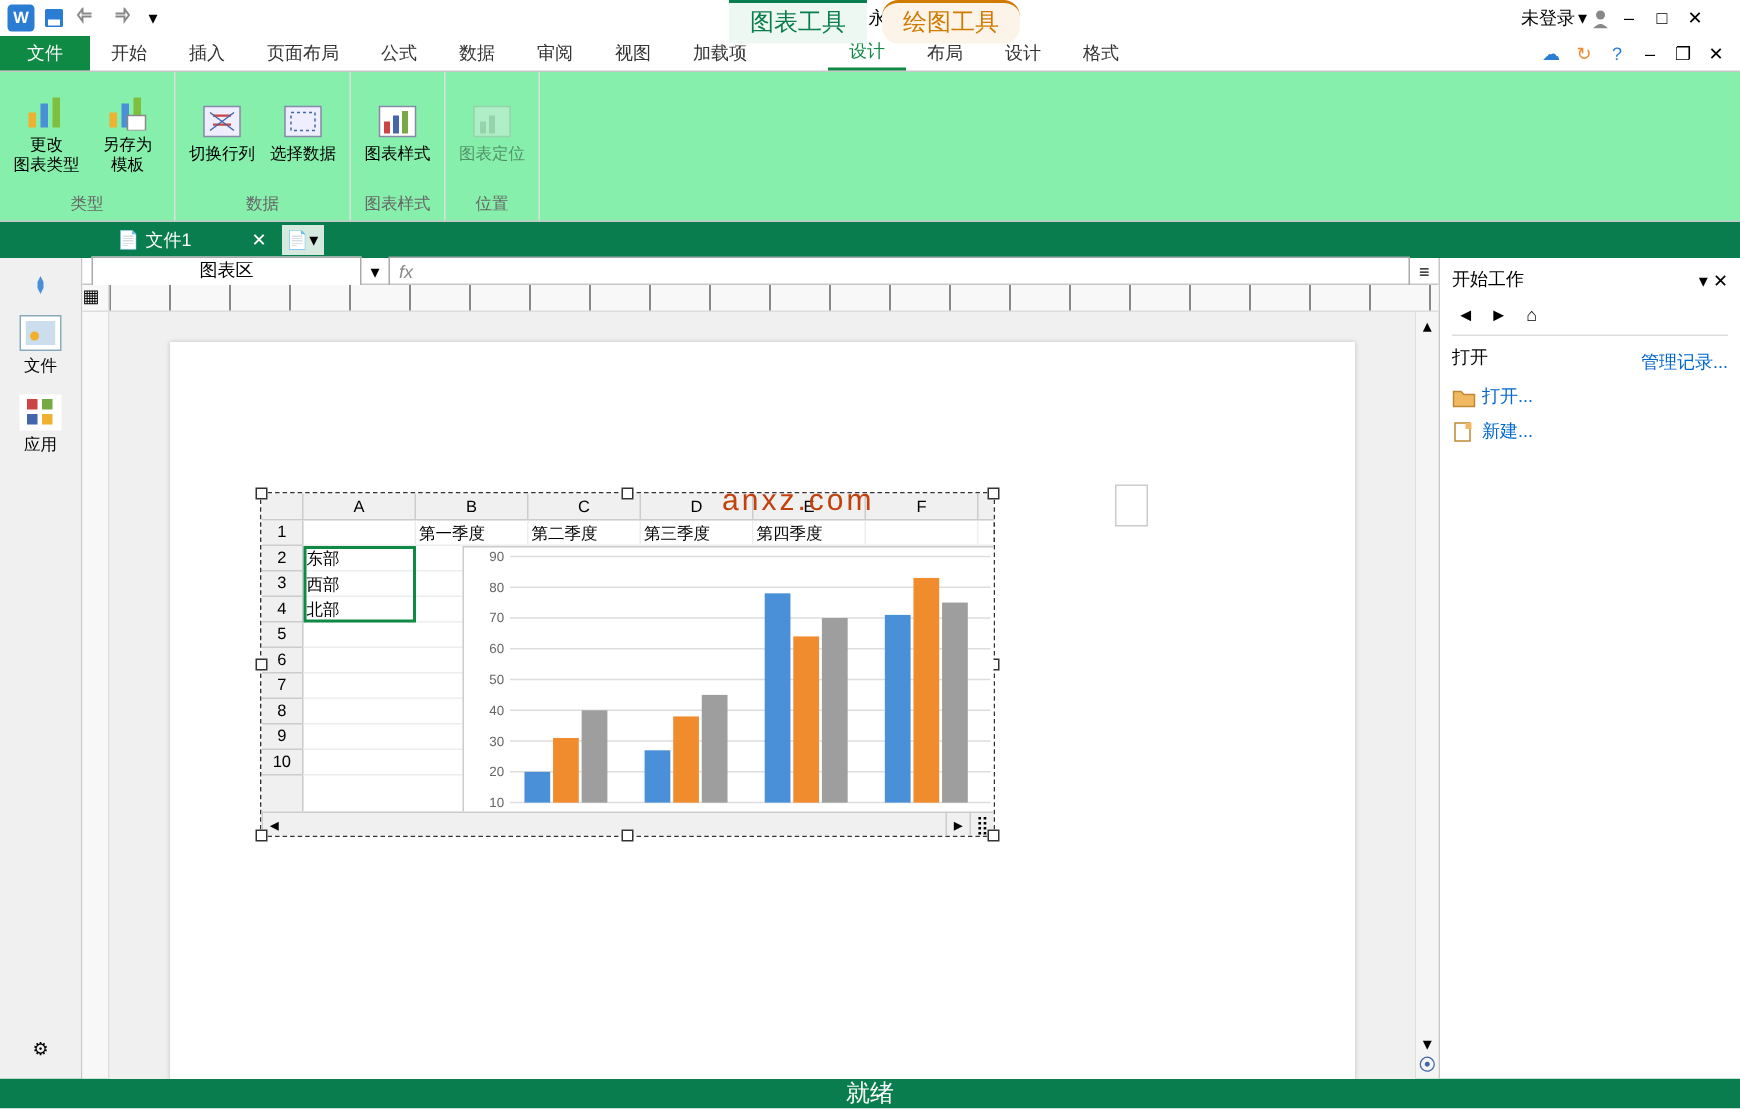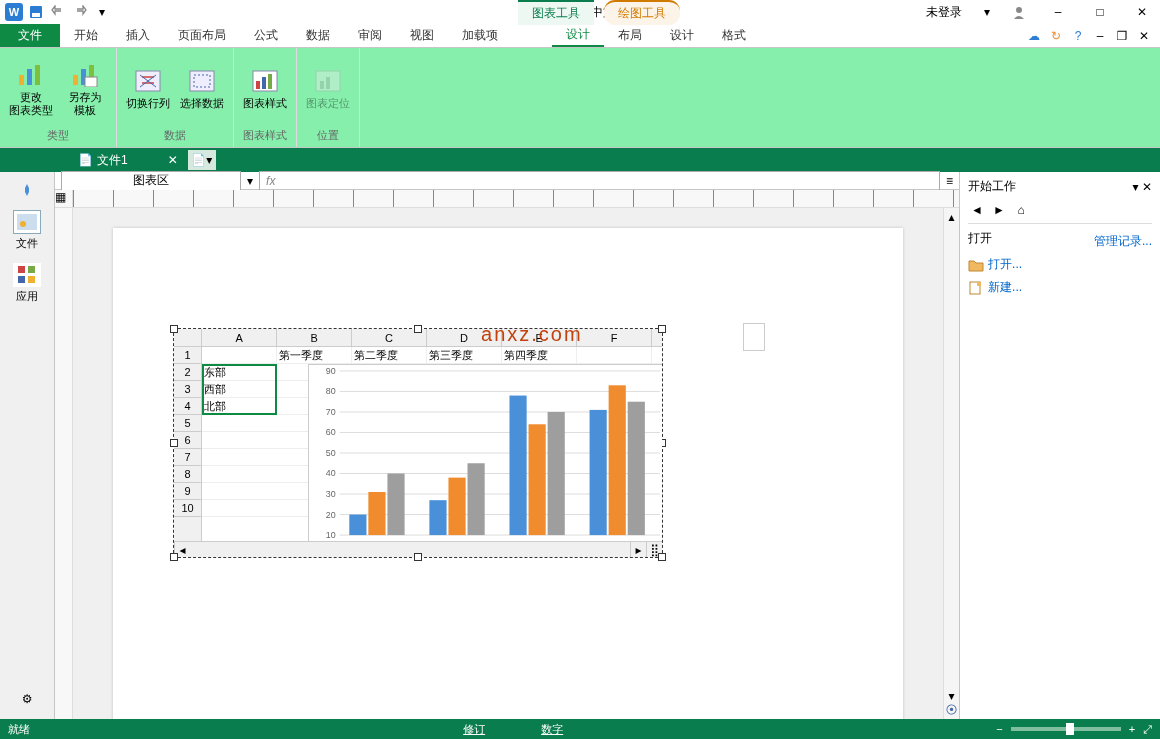--- a/index.html
+++ b/index.html
@@ -5,24 +5,24 @@
 * { margin: 0; padding: 0; box-sizing: border-box; font-family: "Microsoft YaHei", SimSun, sans-serif; }
 body { background: #fff; font-size: 12px; overflow: hidden; width: 1160px; height: 739px; }
 
 
 .titlebar { height: 24px; background: #fff; display: flex; align-items: center; position: relative; }
 .titlebar-left { display: flex; align-items: center; gap: 2px; padding-left: 4px; }
 .qat-btn { width: 20px; height: 20px; display: flex; align-items: center; justify-content: center; cursor: pointer; }
 .app-icon { width: 18px; height: 18px; background: #2b7cd3; border-radius: 3px; display: flex; align-items: center; justify-content: center; color: #fff; font-size: 11px; font-weight: bold; }
 .title-center { position: absolute; left: 50%; transform: translateX(-50%); font-size: 12px; }
 .context-tabs { position: absolute; right: 480px; display: flex; gap: 10px; top: 0; }
-.ctx-tab { padding: 3px 14px; font-size: 12px; border-top: 2px solid transparent; }
+.ctx-tab { padding: 3px 14px; font-size: 16px; border-top: 2px solid transparent; }
 .ctx-chart { color: #0a7d4e; border-top-color: #0a7d4e; background: #eef8f2; }
 .ctx-draw { color: #d07a00; border-top-color: #d07a00; background: #fcf4e8; border-radius: 11px; }
-.titlebar-right { margin-left: auto; display: flex; align-items: center; gap: 22px; padding-right: 8px; }
+.titlebar-right { margin-left: auto; display: flex; align-items: center; gap: 2px; padding-right: 20px; }
 .win-btn { width: 20px; height: 20px; display: flex; align-items: center; justify-content: center; cursor: pointer; }
 
 
 .tabs-row { height: 24px; background: #fff; border-bottom: 1px solid #c6c6c6; display: flex; align-items: stretch; }
 .file-tab { background: #0f8a45; color: #fff; padding: 0 18px; display: flex; align-items: center; }
 .r-tab { padding: 0 14px; display: flex; align-items: center; cursor: pointer; color: #333; }
 .r-tab.active { border-bottom: 2px solid #0f8a45; color: #0f8a45; }
 .tabs-right { margin-left: auto; display: flex; align-items: center; gap: 6px; padding-right: 8px; }
 .help-icon { width: 16px; height: 16px; display: flex; align-items: center; justify-content: center; cursor: pointer; }
 
@@ -97,21 +97,21 @@
 .task-title { font-size: 12px; }
 .task-close { cursor: pointer; }
 .task-toolbar { display: flex; gap: 4px; padding: 4px 0; border-bottom: 1px solid #ddd; }
 .tool-ic { width: 18px; height: 18px; display: flex; align-items: center; justify-content: center; cursor: pointer; }
 .task-sec { padding: 6px 0; }
 .task-sec-head { display: flex; justify-content: space-between; }
 .task-link { color: #0066cc; cursor: pointer; padding: 3px 0; display: flex; align-items: center; gap: 4px; }
 .folder-ic { width: 16px; height: 14px; display: inline-block; }
 
 
-.statusbar { height: 20px; background: #0a7d4e; color: #fff; display: flex; align-items: center; padding: 0 8px; font-size: 11px; }
+.statusbar { height: 20px; background: #0a7d4e; color: #fff; display: flex; align-items: center; padding: 0 8px; font-size: 16px; flex-direction: column; }
 .status-left { }
 .status-mid { margin-left: auto; display: flex; gap: 56px; text-decoration: underline; }
 .status-right { margin-left: auto; display: flex; align-items: center; gap: 8px; }
 .zoom-slider { width: 110px; height: 4px; background: #7fbf9f; position: relative; }
 .zoom-thumb { width: 8px; height: 12px; background: #fff; position: absolute; top: -4px; left: 50%; }
 
 svg { display: block; }
 </style>
 </head>
 <body>

